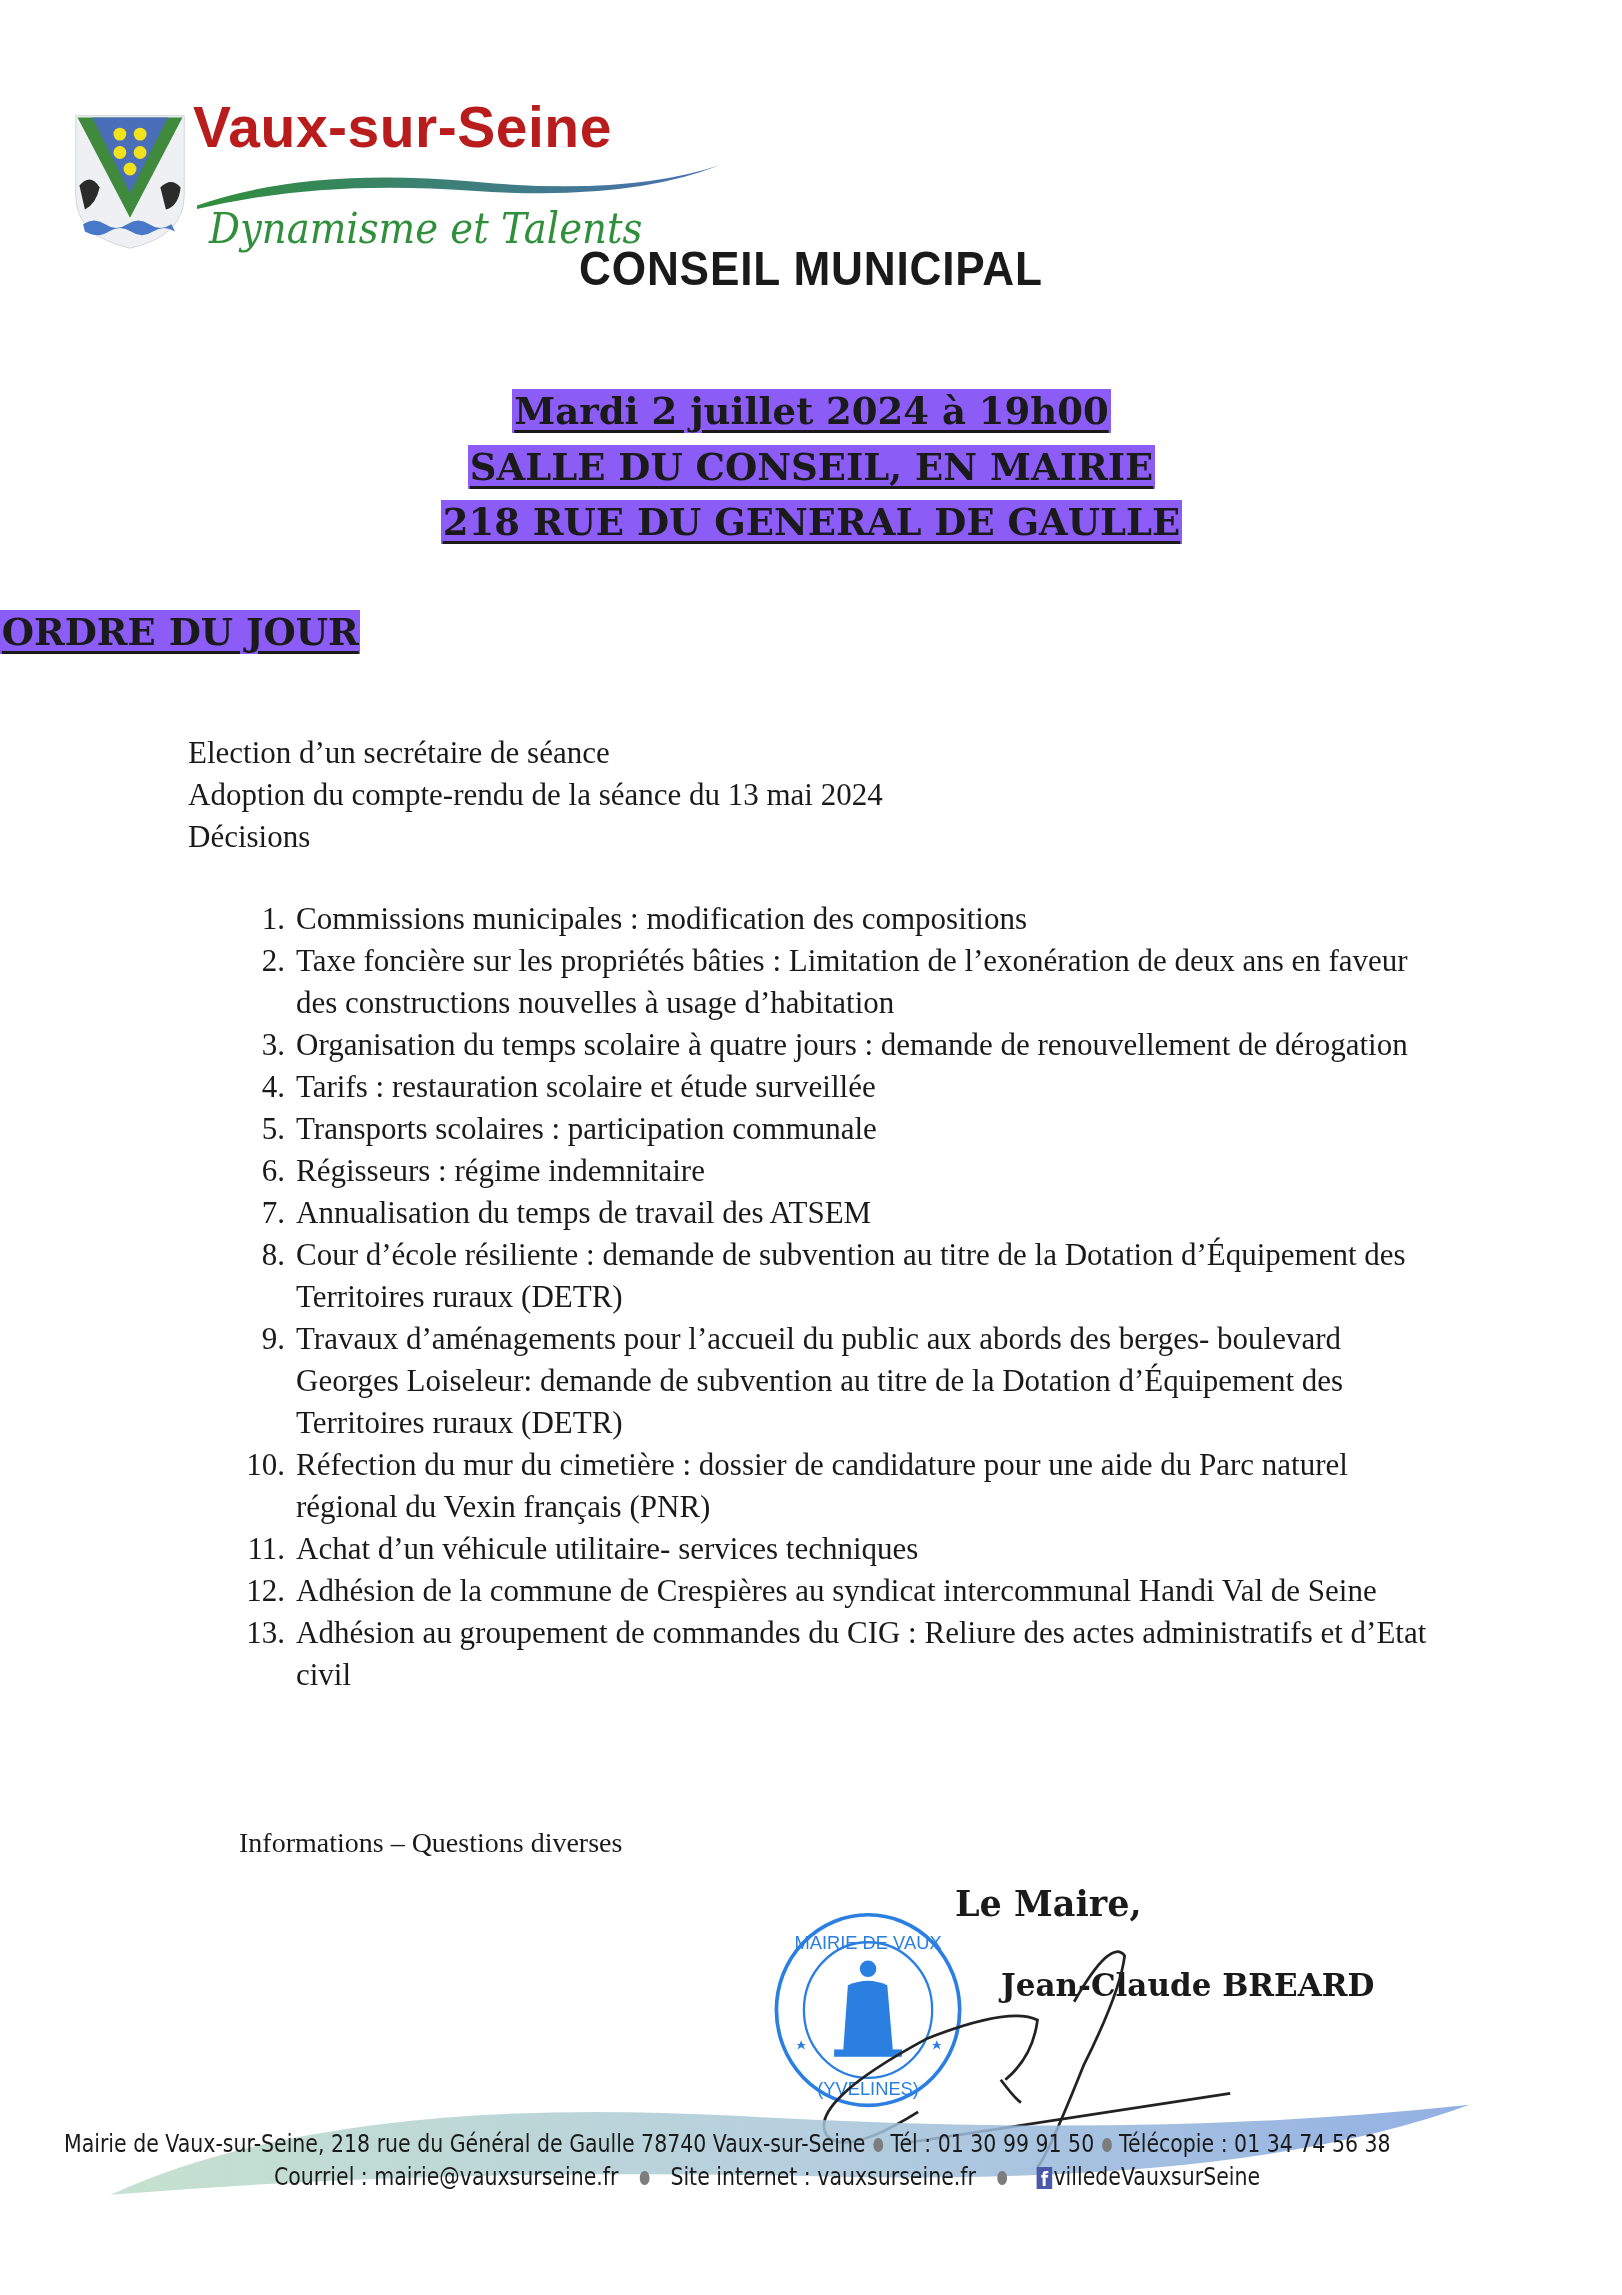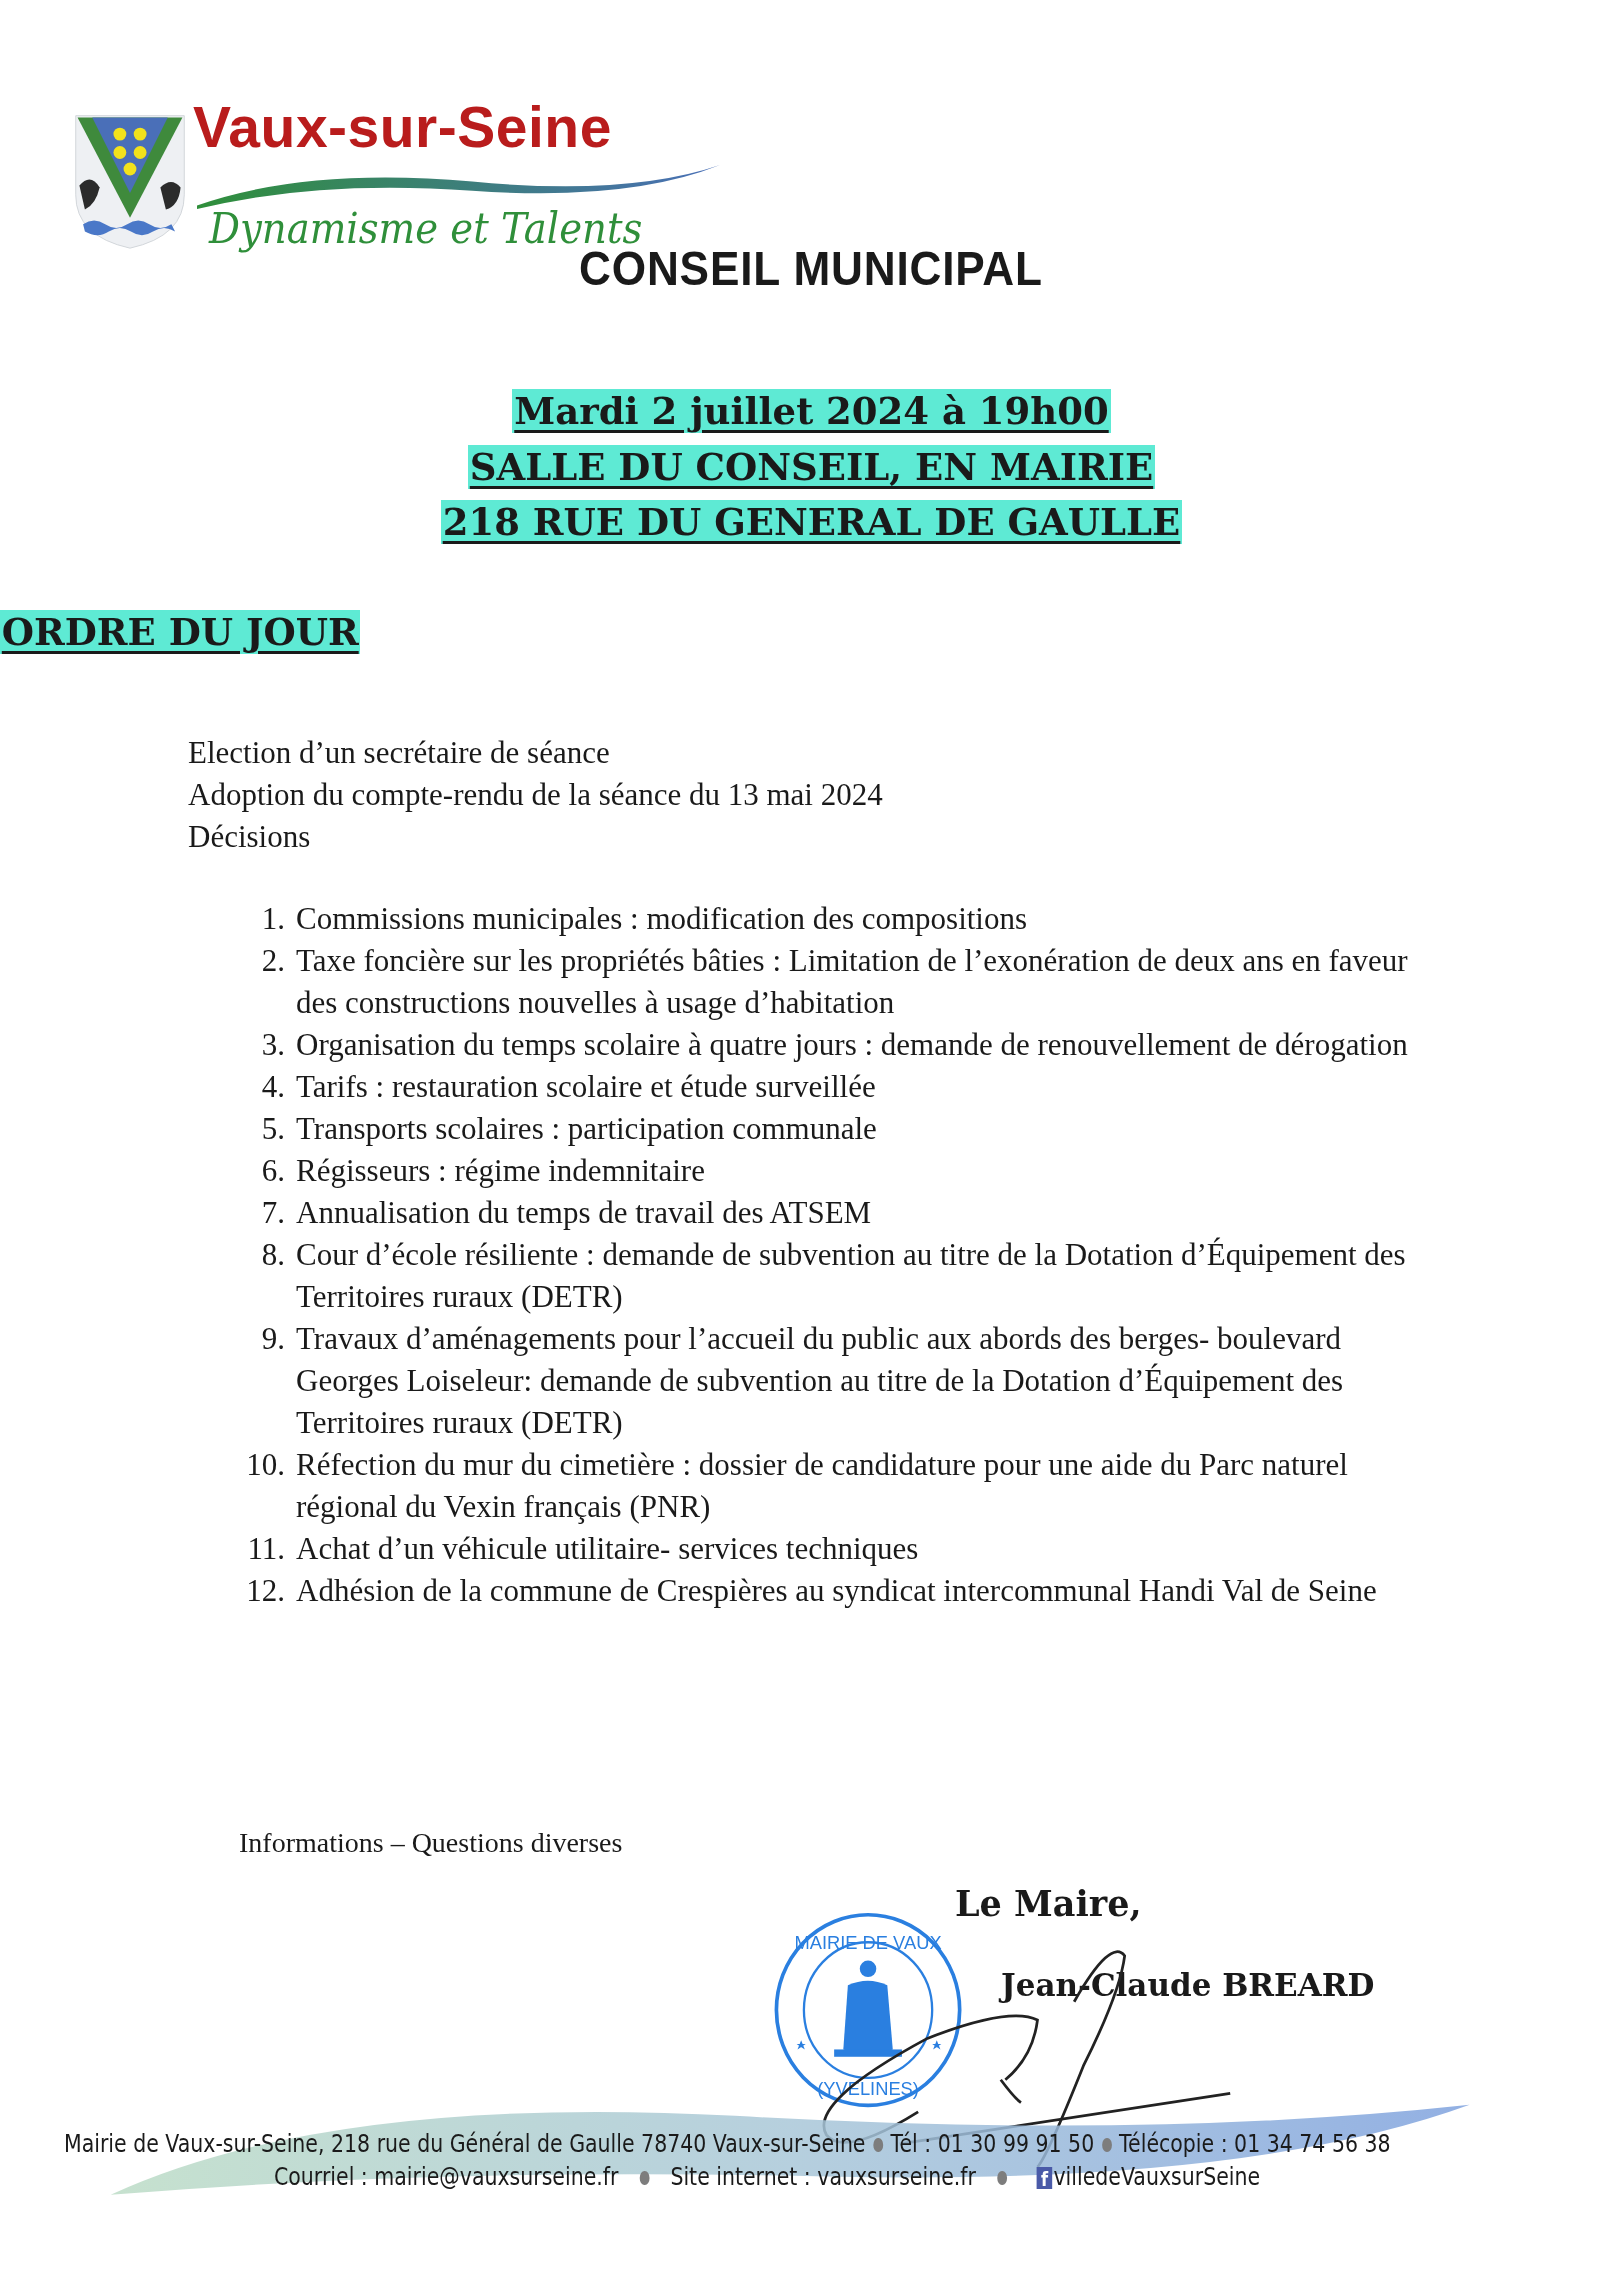--- a/index.html
+++ b/index.html
@@ -7,21 +7,21 @@
     .abs { position: absolute; }
 
     
     .crest { left: 72px; top: 112px; width: 116px; height: 138px; }
     .brand-name { left: 193px; top: 94px; font-family: "Liberation Sans", sans-serif; font-weight: bold; font-size: 57px; color: #b91c1c; letter-spacing: 0.5px; white-space: nowrap; }
     .brand-swoosh { left: 197px; top: 165px; width: 523px; height: 46px; }
     .brand-tagline { left: 209px; top: 204px; font-family: "DejaVu Serif", serif; font-style: italic; font-size: 42px; color: #2f8f3a; white-space: nowrap; transform: scaleX(0.92); transform-origin: left; }
 
     .main-title { left: 579px; top: 241px; font-family: "Liberation Sans", sans-serif; font-weight: bold; font-size: 48px; color: #1a1a1a; white-space: nowrap; transform: scaleX(0.92); transform-origin: left; letter-spacing: 0.9px; }
 
-    .hl { background: #5eead4; text-decoration: underline; text-decoration-thickness: 2.8px; text-underline-offset: 5.5px; font-weight: bold; font-family: "DejaVu Serif", serif; white-space: nowrap; padding: 0 1.8px; }
+    .hl { background: #8b5cf6; text-decoration: underline; text-decoration-thickness: 2.8px; text-underline-offset: 5.5px; font-weight: bold; font-family: "DejaVu Serif", serif; white-space: nowrap; padding: 0 1.8px; }
     .meeting-line { left: 0; width: 1623px; text-align: center; font-size: 37px; }
     .meeting-date { top: 389px; }
     .meeting-room { top: 445px; }
     .meeting-addr { top: 500px; }
     .agenda-title { left: 0; width: 1623px; text-align: left; top: 610px; font-size: 37px; }
 
     .preamble { left: 188px; top: 732px; font-size: 31px; line-height: 42px; font-family: "Liberation Serif", serif; }
     .preamble div { white-space: nowrap; }
 
     .agenda-list { left: 219px; top: 898px; width: 1221px; font-size: 31px; line-height: 42px; font-family: "Liberation Serif", serif; }
@@ -129,20 +129,24 @@
       <span class="txt">Réfection du mur du cimetière : dossier de candidature pour une aide du Parc naturel régional du Vexin français (PNR)</span>
     </div>
   <div class="agenda-item">
       <span class="num">11.</span>
       <span class="txt">Achat d’un véhicule utilitaire- services techniques</span>
     </div>
   <div class="agenda-item">
       <span class="num">12.</span>
       <span class="txt">Adhésion de la commune de Crespières au syndicat intercommunal Handi Val de Seine</span>
     </div>
+  <div class="agenda-item">
+      <span class="num">13.</span>
+      <span class="txt">Adhésion au groupement de commandes du CIG : Reliure des actes administratifs et d’Etat civil</span>
+    </div>
 </div>
 
 <div class="abs info-line">Informations – Questions diverses</div>
 
 <svg class="abs stamp" viewBox="0 0 215 215">
   <ellipse cx="107" cy="107" rx="100" ry="104" fill="none" stroke="#2a7fe0" stroke-width="4"></ellipse>
   <ellipse cx="107" cy="107" rx="70" ry="74" fill="none" stroke="#2a7fe0" stroke-width="2.5"></ellipse>
   <g fill="#2a7fe0">
     <circle cx="107" cy="62" r="9"></circle>
     <path d="M85 80 Q107 70 128 80 L134 150 Q107 160 80 150 Z"></path>

